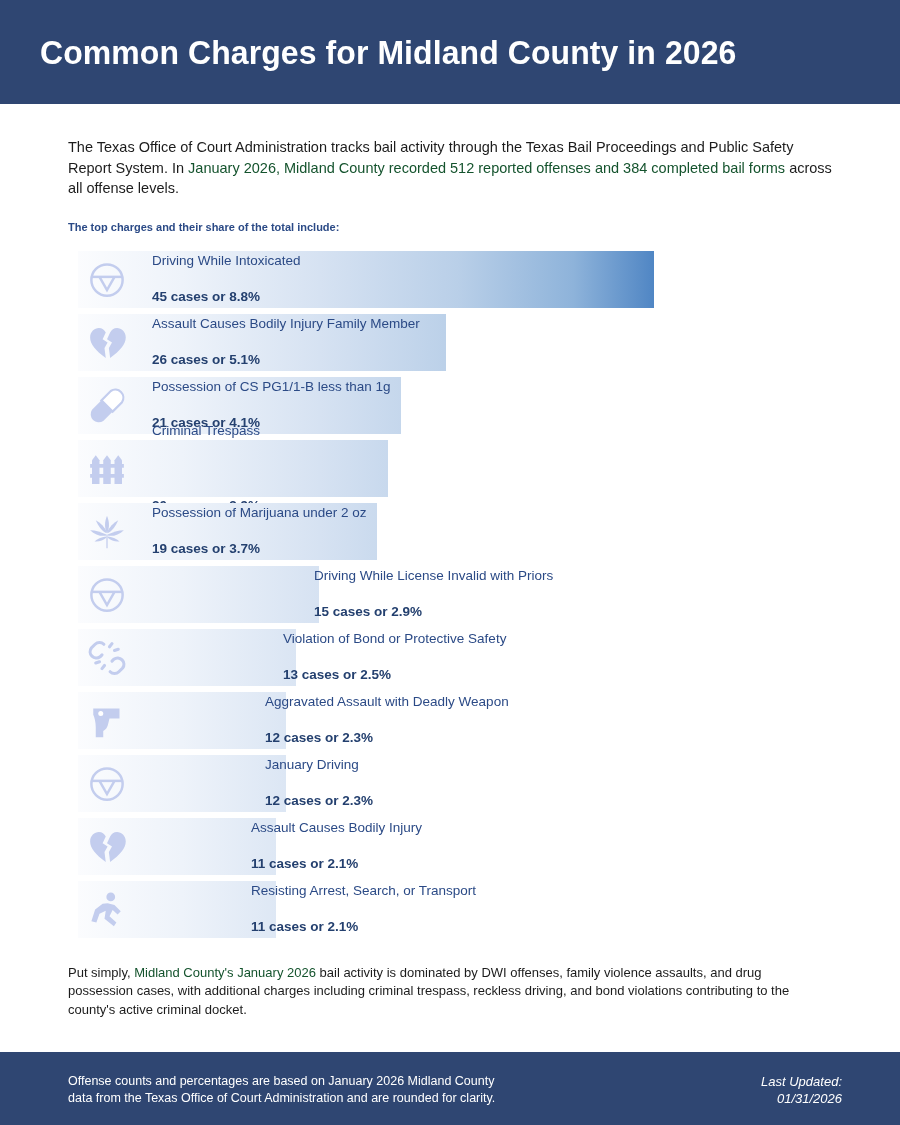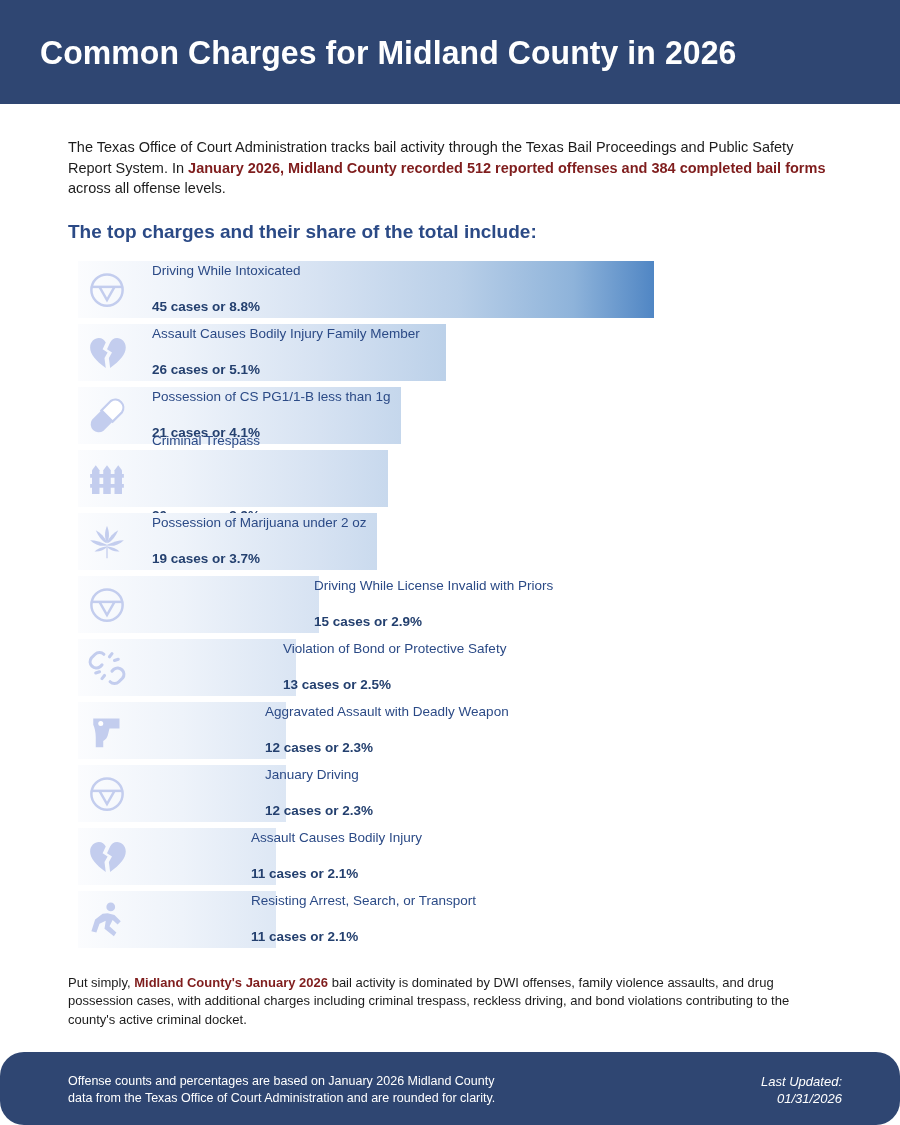--- a/index.html
+++ b/index.html
@@ -34,25 +34,25 @@
 
   
   .content { position:absolute; left:0; top:104px; width:900px; }
 
   .intro {
     margin:33px 60px 0 68px;
     font-size:14.5px;
     line-height:20.5px;
     color:#1c1c1c;
   }
-  .accent { color:#7f1d1d; font-weight:bold; }
+  .accent { color:#14532d; font-weight:normal; }
 
   .subhead {
     margin:22px 0 0 68px;
-    font-size:19px;
+    font-size:11px;
     font-weight:bold;
     color:#2b4a86;
   }
 
   
   .bars { position:relative; margin-top:18px; }
   .row {
     position:relative;
     height:57px;
     margin-bottom:6px;
@@ -82,21 +82,20 @@
     font-size:13px;
     line-height:18.5px;
     color:#1c1c1c;
   }
 
   
   .footer-band {
     position:absolute; left:0; bottom:0; width:900px; height:73px;
     background:#2f4672;
     color:#ffffff;
-    border-radius:24px;
   }
   .footer-left {
     position:absolute; left:68px; top:21px;
     font-size:12.5px; line-height:17px;
   }
   .footer-right {
     position:absolute; right:58px; top:21px;
     text-align:right;
     font-size:13px; line-height:17px;
     font-style:italic;

